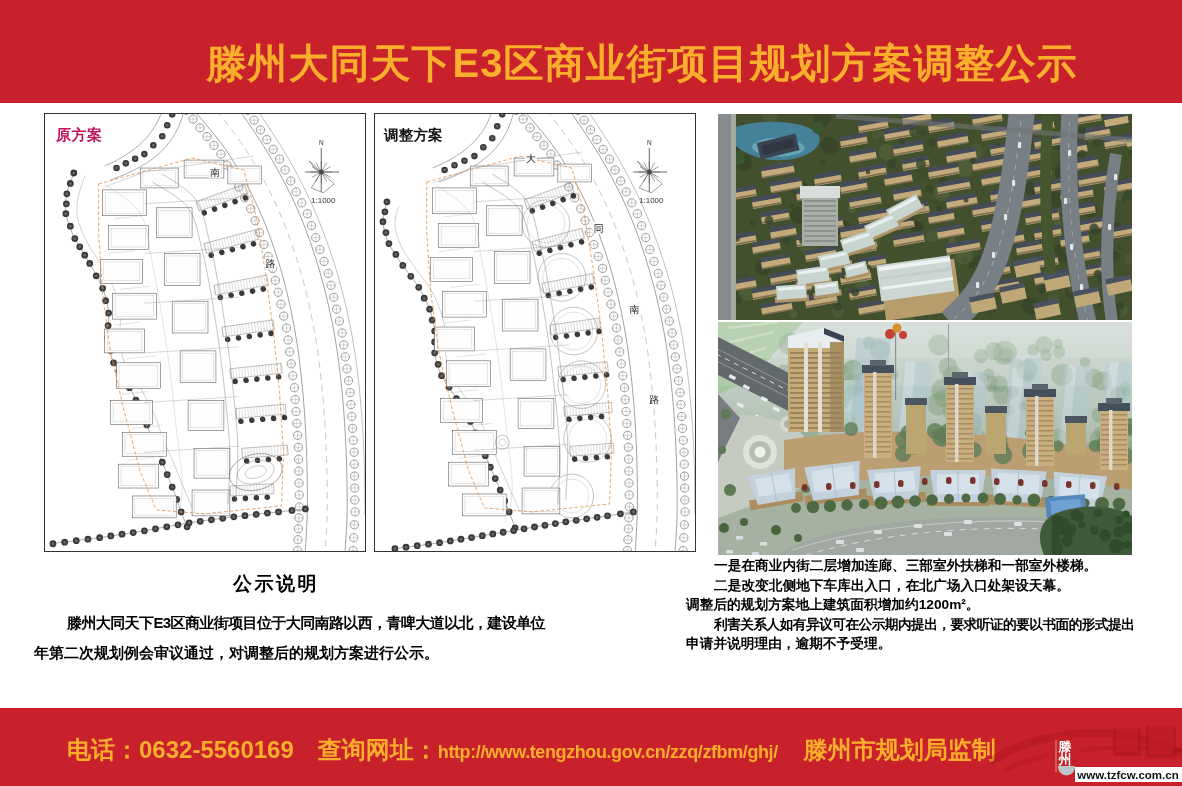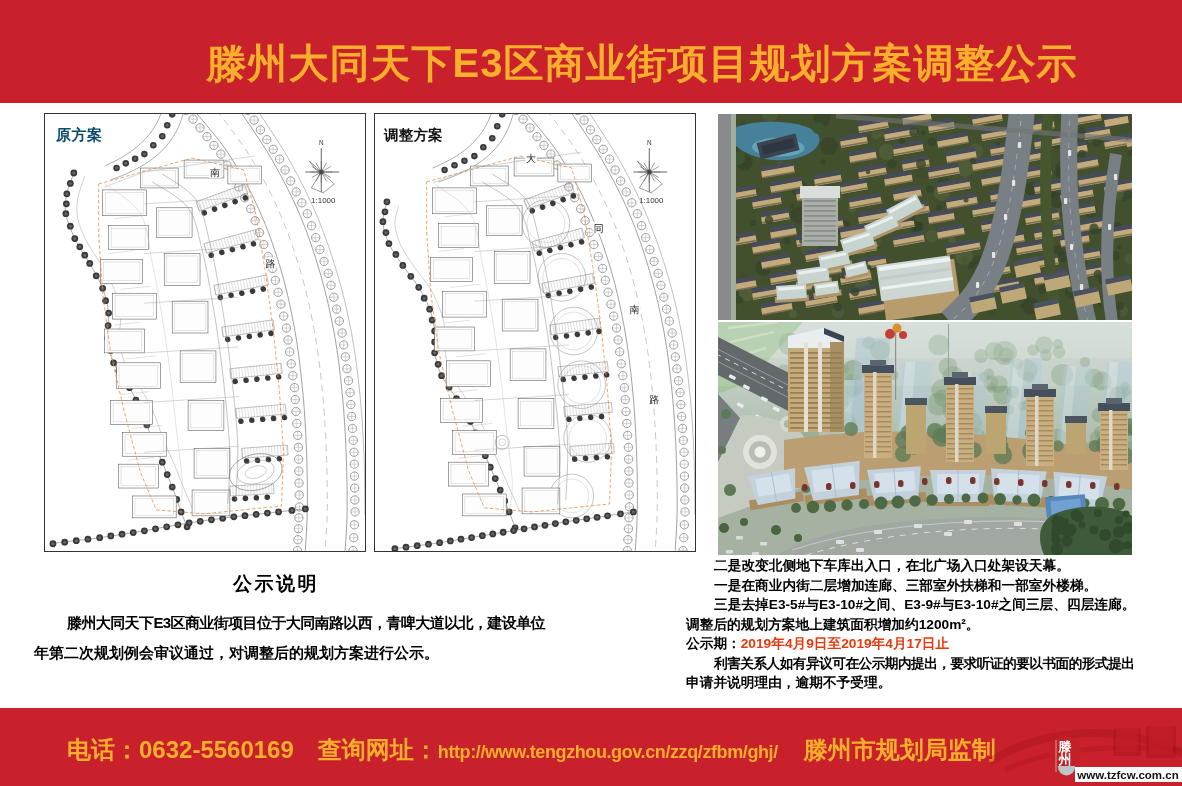--- a/index.html
+++ b/index.html
@@ -515,21 +515,21 @@
         <text x="278" y="31" font-size="6.5" text-anchor="middle" fill="#333" font-family="Liberation Sans">N</text>
         <text x="280" y="89" font-size="8" text-anchor="middle" fill="#333" font-family="Liberation Sans">1:1000</text>
       </g>
       <rect x="165" y="52" width="12" height="12" fill="#fff" opacity="0.85"></rect>
       <text x="166" y="62" font-size="10" fill="#222" font-family="Liberation Sans">南</text>
       <rect x="221" y="144" width="12" height="12" fill="#fff" opacity="0.85"></rect>
       <text x="222" y="154" font-size="10" fill="#222" font-family="Liberation Sans">路</text>
 </svg>
 </div>
 
-<div class="abs" style="left:56px;top:126px;font-size:15px;font-weight:bold;color:#0c4a6e;letter-spacing:0.5px;">原方案</div>
+<div class="abs" style="left:56px;top:126px;font-size:15px;font-weight:bold;color:#be185d;letter-spacing:0.5px;">原方案</div>
 
 <div class="abs" style="left:374px;top:113px;width:322px;height:439px;border:1px solid #333;box-sizing:border-box;background:#fff;">
 <svg width="320" height="437" viewBox="0 0 322 439" style="display:block">
 <g>
         <path d="M150.0,-4.0 C155.8,3.3 174.2,23.5 185.0,40.0 C195.8,56.5 206.3,75.8 215.0,95.0 C223.7,114.2 231.0,135.0 237.0,155.0 C243.0,175.0 247.3,195.0 251.0,215.0 C254.7,235.0 257.0,255.0 259.0,275.0 C261.0,295.0 262.2,315.0 263.0,335.0 C263.8,355.0 264.2,377.7 264.0,395.0 C263.8,412.3 262.3,431.7 262.0,439.0" stroke="#777" stroke-width="0.7" fill="none"></path>
         <path d="M196.0,-4.0 C201.3,4.2 218.0,27.7 228.0,45.0 C238.0,62.3 247.8,80.8 256.0,100.0 C264.2,119.2 271.2,140.0 277.0,160.0 C282.8,180.0 287.3,200.0 291.0,220.0 C294.7,240.0 297.0,260.0 299.0,280.0 C301.0,300.0 302.2,320.0 303.0,340.0 C303.8,360.0 304.2,383.5 304.0,400.0 C303.8,416.5 302.3,432.5 302.0,439.0" stroke="#777" stroke-width="0.7" fill="none"></path>
         <path d="M173.0,-4.0 C178.6,3.8 196.1,25.6 206.5,42.5 C216.9,59.4 227.1,78.3 235.5,97.5 C243.9,116.7 251.1,137.5 257.0,157.5 C262.9,177.5 267.3,197.5 271.0,217.5 C274.7,237.5 277.0,257.5 279.0,277.5 C281.0,297.5 282.2,317.5 283.0,337.5 C283.8,357.5 284.2,380.6 284.0,397.5 C283.8,414.4 282.3,432.1 282.0,439.0" stroke="#999" stroke-width="0.55" fill="none" stroke-dasharray="7 5"></path>
         <path d="M214.0,-4.0 C219.5,4.7 237.0,30.2 247.0,48.0 C257.0,65.8 266.0,83.8 274.0,103.0 C282.0,122.2 289.2,143.0 295.0,163.0 C300.8,183.0 305.3,203.0 309.0,223.0 C312.7,243.0 315.0,263.0 317.0,283.0 C319.0,303.0 320.2,323.0 321.0,343.0 C321.8,363.0 321.8,393.0 322.0,403.0" stroke="#888" stroke-width="0.55" fill="none"></path>
       </g>
       <g>
@@ -2272,25 +2272,23 @@
 </div>
 
 <div class="abs" style="left:34px;top:571px;width:484px;text-align:center;font-size:19px;font-weight:bold;color:#000;letter-spacing:2.5px;">公示说明</div>
 
 <div class="abs" style="left:34px;top:608px;font-size:15px;font-weight:bold;color:#000;line-height:30px;white-space:nowrap;">
 <div style="letter-spacing:-0.6px;"><span style="display:inline-block;width:33px;"></span>滕州大同天下E3区商业街项目位于大同南路以西，青啤大道以北，建设单位</div>
 <div>年第二次规划例会审议通过，对调整后的规划方案进行公示。</div>
 </div>
 
 <div class="abs" style="left:686px;top:556px;font-size:13.7px;font-weight:bold;color:#000;line-height:19.5px;white-space:nowrap;">
+<div><span style="display:inline-block;width:28px;"></span>一是在商业内街二层增加连廊、三部室外扶梯和一部室外楼梯。</div>
 <div><span style="display:inline-block;width:28px;"></span>二是改变北侧地下车库出入口，在北广场入口处架设天幕。</div>
-<div><span style="display:inline-block;width:28px;"></span>一是在商业内街二层增加连廊、三部室外扶梯和一部室外楼梯。</div>
-<div><span style="display:inline-block;width:28px;"></span>三是去掉E3-5#与E3-10#之间、E3-9#与E3-10#之间三层、四层连廊。</div>
 <div>调整后的规划方案地上建筑面积增加约1200m²。</div>
-<div>公示期：<span style="color:#e8380d;">2019年4月9日至2019年4月17日止</span></div>
 <div style="letter-spacing:-0.55px;"><span style="display:inline-block;width:28px;"></span>利害关系人如有异议可在公示期内提出，要求听证的要以书面的形式提出</div>
 <div>申请并说明理由，逾期不予受理。</div>
 </div>
 
 <div class="abs" style="left:0;top:708px;width:1182px;height:78px;background:#c9212b;"></div>
 
 <div class="abs" style="left:67px;top:734px;color:#f9af2b;font-size:24px;font-weight:bold;">电话：0632-5560169<span style="display:inline-block;width:24px;"></span>查询网址：<span style="font-size:18px;letter-spacing:-0.4px;">http://www.tengzhou.gov.cn/zzq/zfbm/ghj/</span><span style="display:inline-block;width:26px;"></span>滕州市规划局监制</div>
 
 <div class="abs" style="left:985px;top:700px;width:197px;height:86px;">
 <svg width="197" height="86" viewBox="0 0 197 86" style="display:block">

